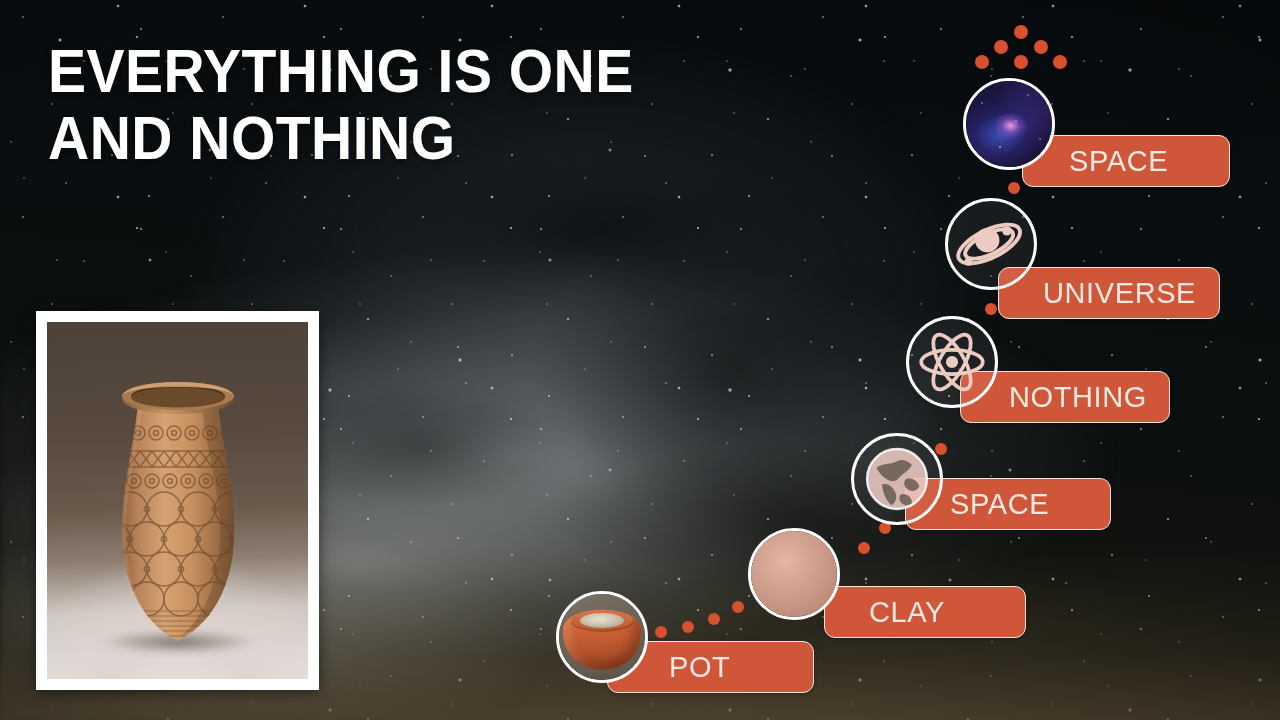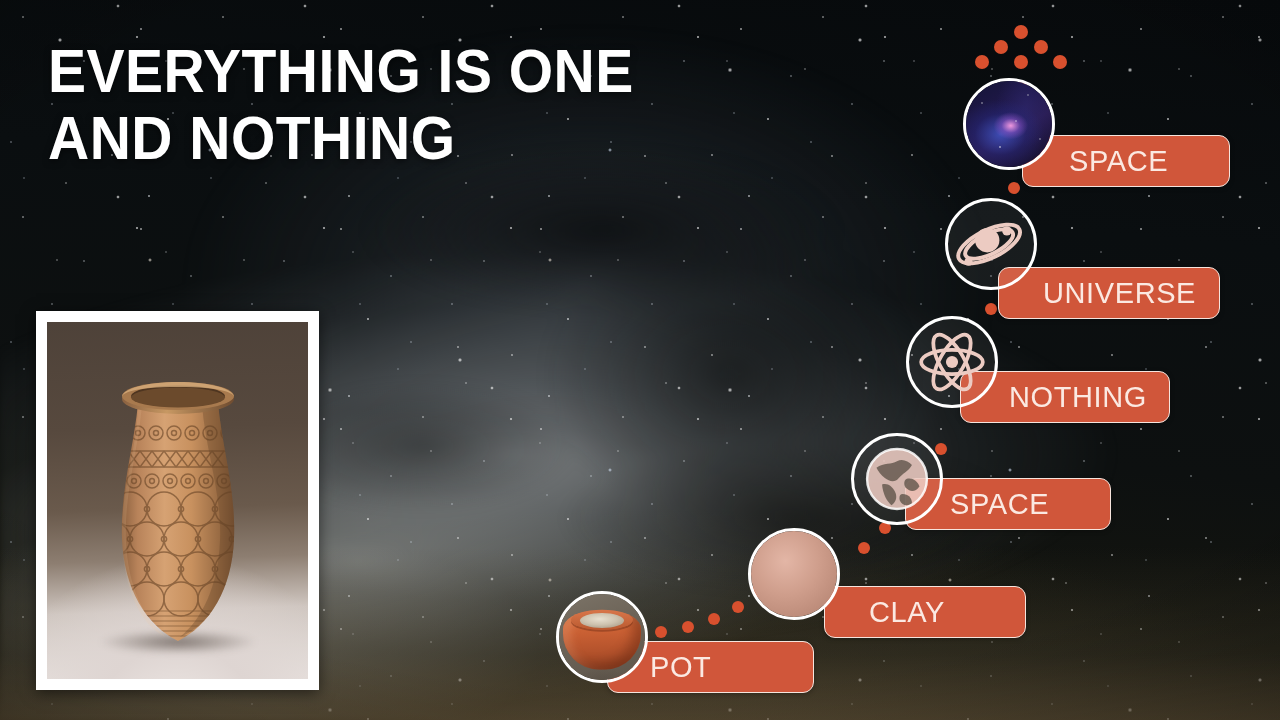--- a/index.html
+++ b/index.html
@@ -425,21 +425,21 @@
     <div class="node-pill" style="left:824px;top:578px;width:202px;margin-top:8px;">
       <span style="margin-left:44px;">CLAY</span>
     </div>
     <div class="node-circle" style="left:748px;top:528px;">
       <div class="ic-fill cracked"></div>
     </div>
   </div>
 
   <div class="node">
     <div class="node-pill" style="left:607px;top:641px;width:207px;">
-      <span style="margin-left:42px;">POT</span>
+      <span style="margin-left:61px;">POT</span>
     </div>
     <div class="node-circle" style="left:556px;top:591px;">
       <div class="ic-fill potbg">
         <div class="pot-body"></div>
         <div class="pot-rim"></div>
         <div class="pot-lid"></div>
       </div>
     </div>
   </div>
 

